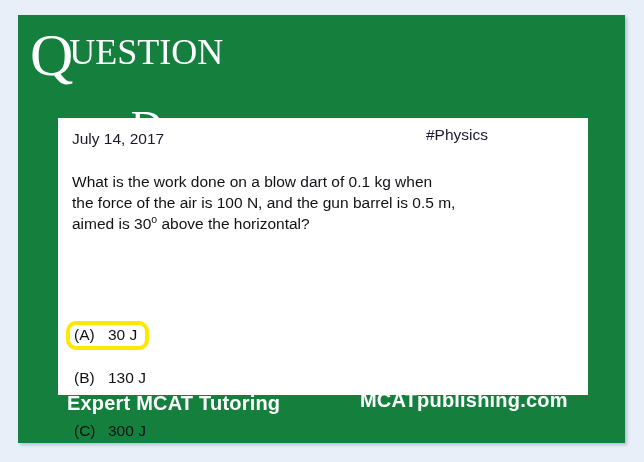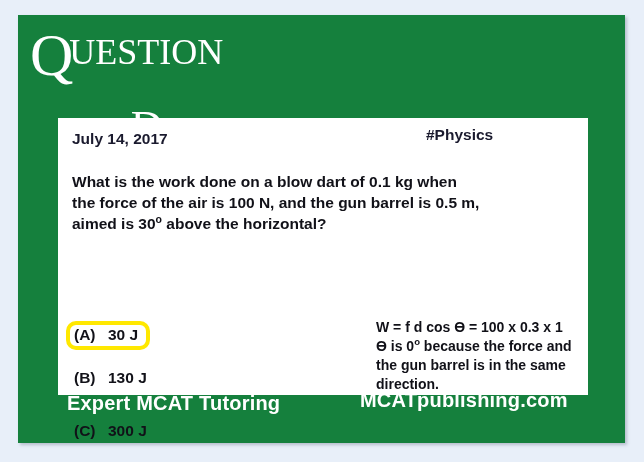--- a/index.html
+++ b/index.html
@@ -95,21 +95,20 @@
   }
 
   
   #content-card {
     position: absolute;
     left: 40px;
     top: 103px;
     width: 530px;
     height: 277px;
     background: #ffffff;
-    font-weight: bold;
   }
 
   #card-header {
     position: absolute;
     left: 0;
     top: 0;
     width: 100%;
     height: 44px;
   }
   #qotd-date {
@@ -237,26 +236,20 @@
         <div class="qline">the force of the air is 100 N, and the gun barrel is 0.5 m,</div>
         <div class="qline"><span>aimed is 30</span><sup class="deg">o</sup><span> above the horizontal?</span></div>
       </div>
 
       <div id="choices">
         <div class="choice highlighted"><span class="lbl">(A)</span><span>30 J</span></div>
         <div class="choice"><span class="lbl">(B)</span><span>130 J</span></div>
         <div class="choice"><span class="lbl">(C)</span><span>300 J</span></div>
       </div>
 
-      <div id="solution">
-        <div class="sline">W = f d cos Ɵ = 100 x 0.3 x 1</div>
-        <div class="sline"><span>Ɵ is 0</span><sup class="deg-s">o</sup><span> because the force and</span></div>
-        <div class="sline">the gun barrel is in the same</div>
-        <div class="sline">direction.</div>
-      </div>
 
     </div>
 
     <div id="footer-left">Expert MCAT Tutoring</div>
     <div id="footer-right">MCATpublishing.com</div>
 
   </div>
 </div>
 
 </body></html>

